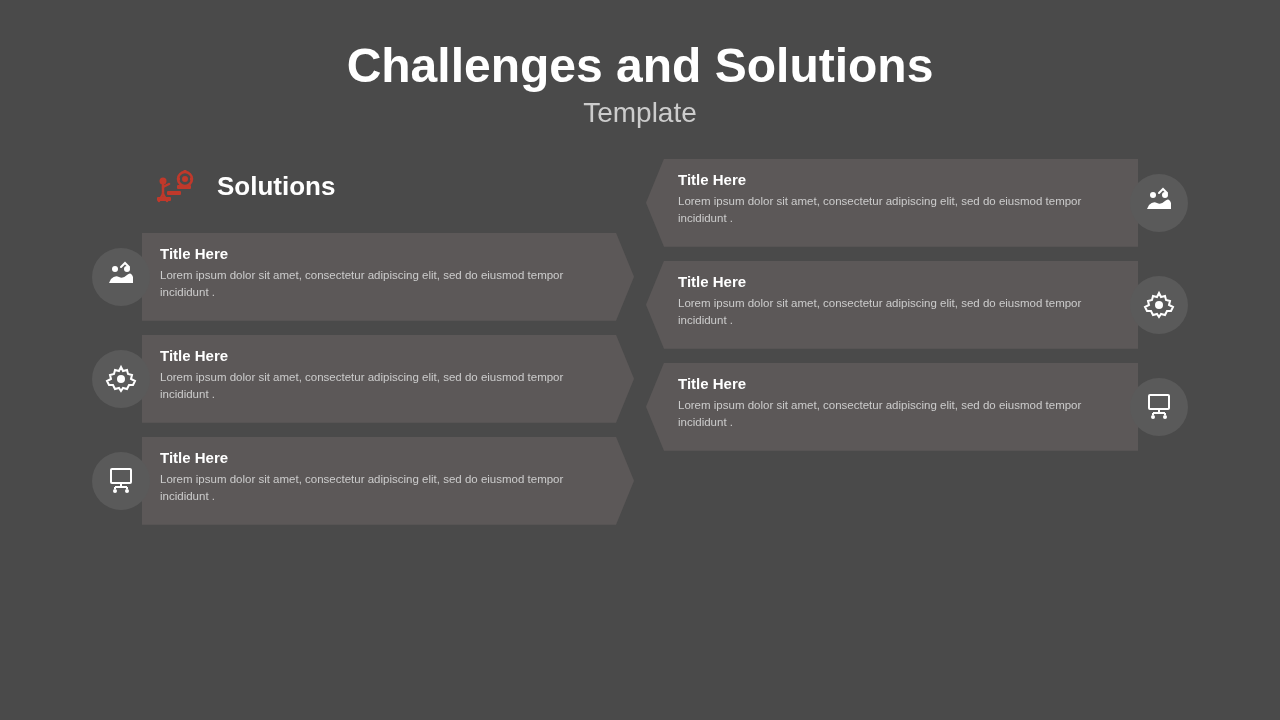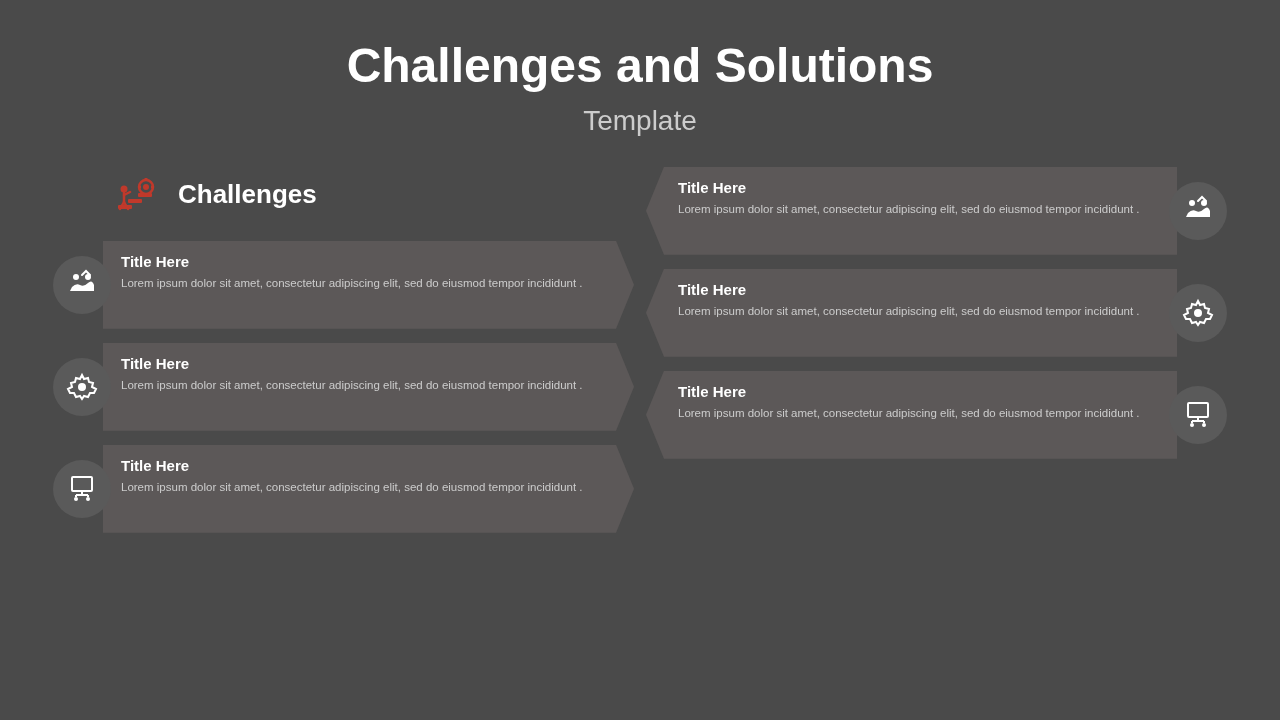--- a/index.html
+++ b/index.html
@@ -10,37 +10,37 @@
       font-family: 'Segoe UI', Arial, sans-serif;
       color: #ffffff;
       overflow: hidden;
     }
     .page {
       width: 1280px;
       height: 720px;
       display: flex;
       flex-direction: column;
       align-items: center;
-      padding: 40px 53px 30px;
+      padding: 40px 92px 30px;
     }
     .header {
       text-align: center;
       margin-bottom: 30px;
     }
     .header-title {
       font-size: 48px;
       font-weight: 800;
       color: #ffffff;
       line-height: 1.1;
     }
     .header-subtitle {
       font-size: 28px;
       font-weight: 400;
       color: #cccccc;
-      margin-top: 12px;
+      margin-top: 4px;
     }
     .section-title {
       font-size: 26px;
       font-weight: 700;
       color: #ffffff;
     }
   </style>
 </head>
 <body>
 
@@ -75,21 +75,21 @@
             <rect x="43" y="18.5" width="3" height="3" rx="0.5" fill="#c0392b"></rect>
             <rect x="30" y="18.5" width="3" height="3" rx="0.5" fill="#c0392b"></rect>
 
             <circle cx="16" cy="22" r="3.5" fill="#c0392b"></circle>
             <line x1="16" y1="25.5" x2="16" y2="35" stroke="#c0392b" stroke-width="2.5" stroke-linecap="round"></line>
             <line x1="16" y1="28" x2="22" y2="25" stroke="#c0392b" stroke-width="2.5" stroke-linecap="round"></line>
             <line x1="16" y1="35" x2="12" y2="42" stroke="#c0392b" stroke-width="2.5" stroke-linecap="round"></line>
             <line x1="16" y1="35" x2="20" y2="42" stroke="#c0392b" stroke-width="2.5" stroke-linecap="round"></line>
           </g>
         </svg>
-        <span class="section-title">Challenges</span>
+        <span class="section-title">Solutions</span>
       </div>
 
       <div style="display:flex; flex-direction:column; gap:14px;">
 
         <div style="display:flex; align-items:center; gap:0;">
           <div style="width:58px; height:58px; background:#5a5a5a; border-radius:50%; display:flex; align-items:center; justify-content:center; flex-shrink:0; position:relative; z-index:2;">
             <svg width="32" height="32" viewBox="0 0 32 32" fill="white">
 
               <circle cx="10" cy="8" r="3" fill="white"></circle>
               <circle cx="22" cy="8" r="3" fill="white"></circle>

